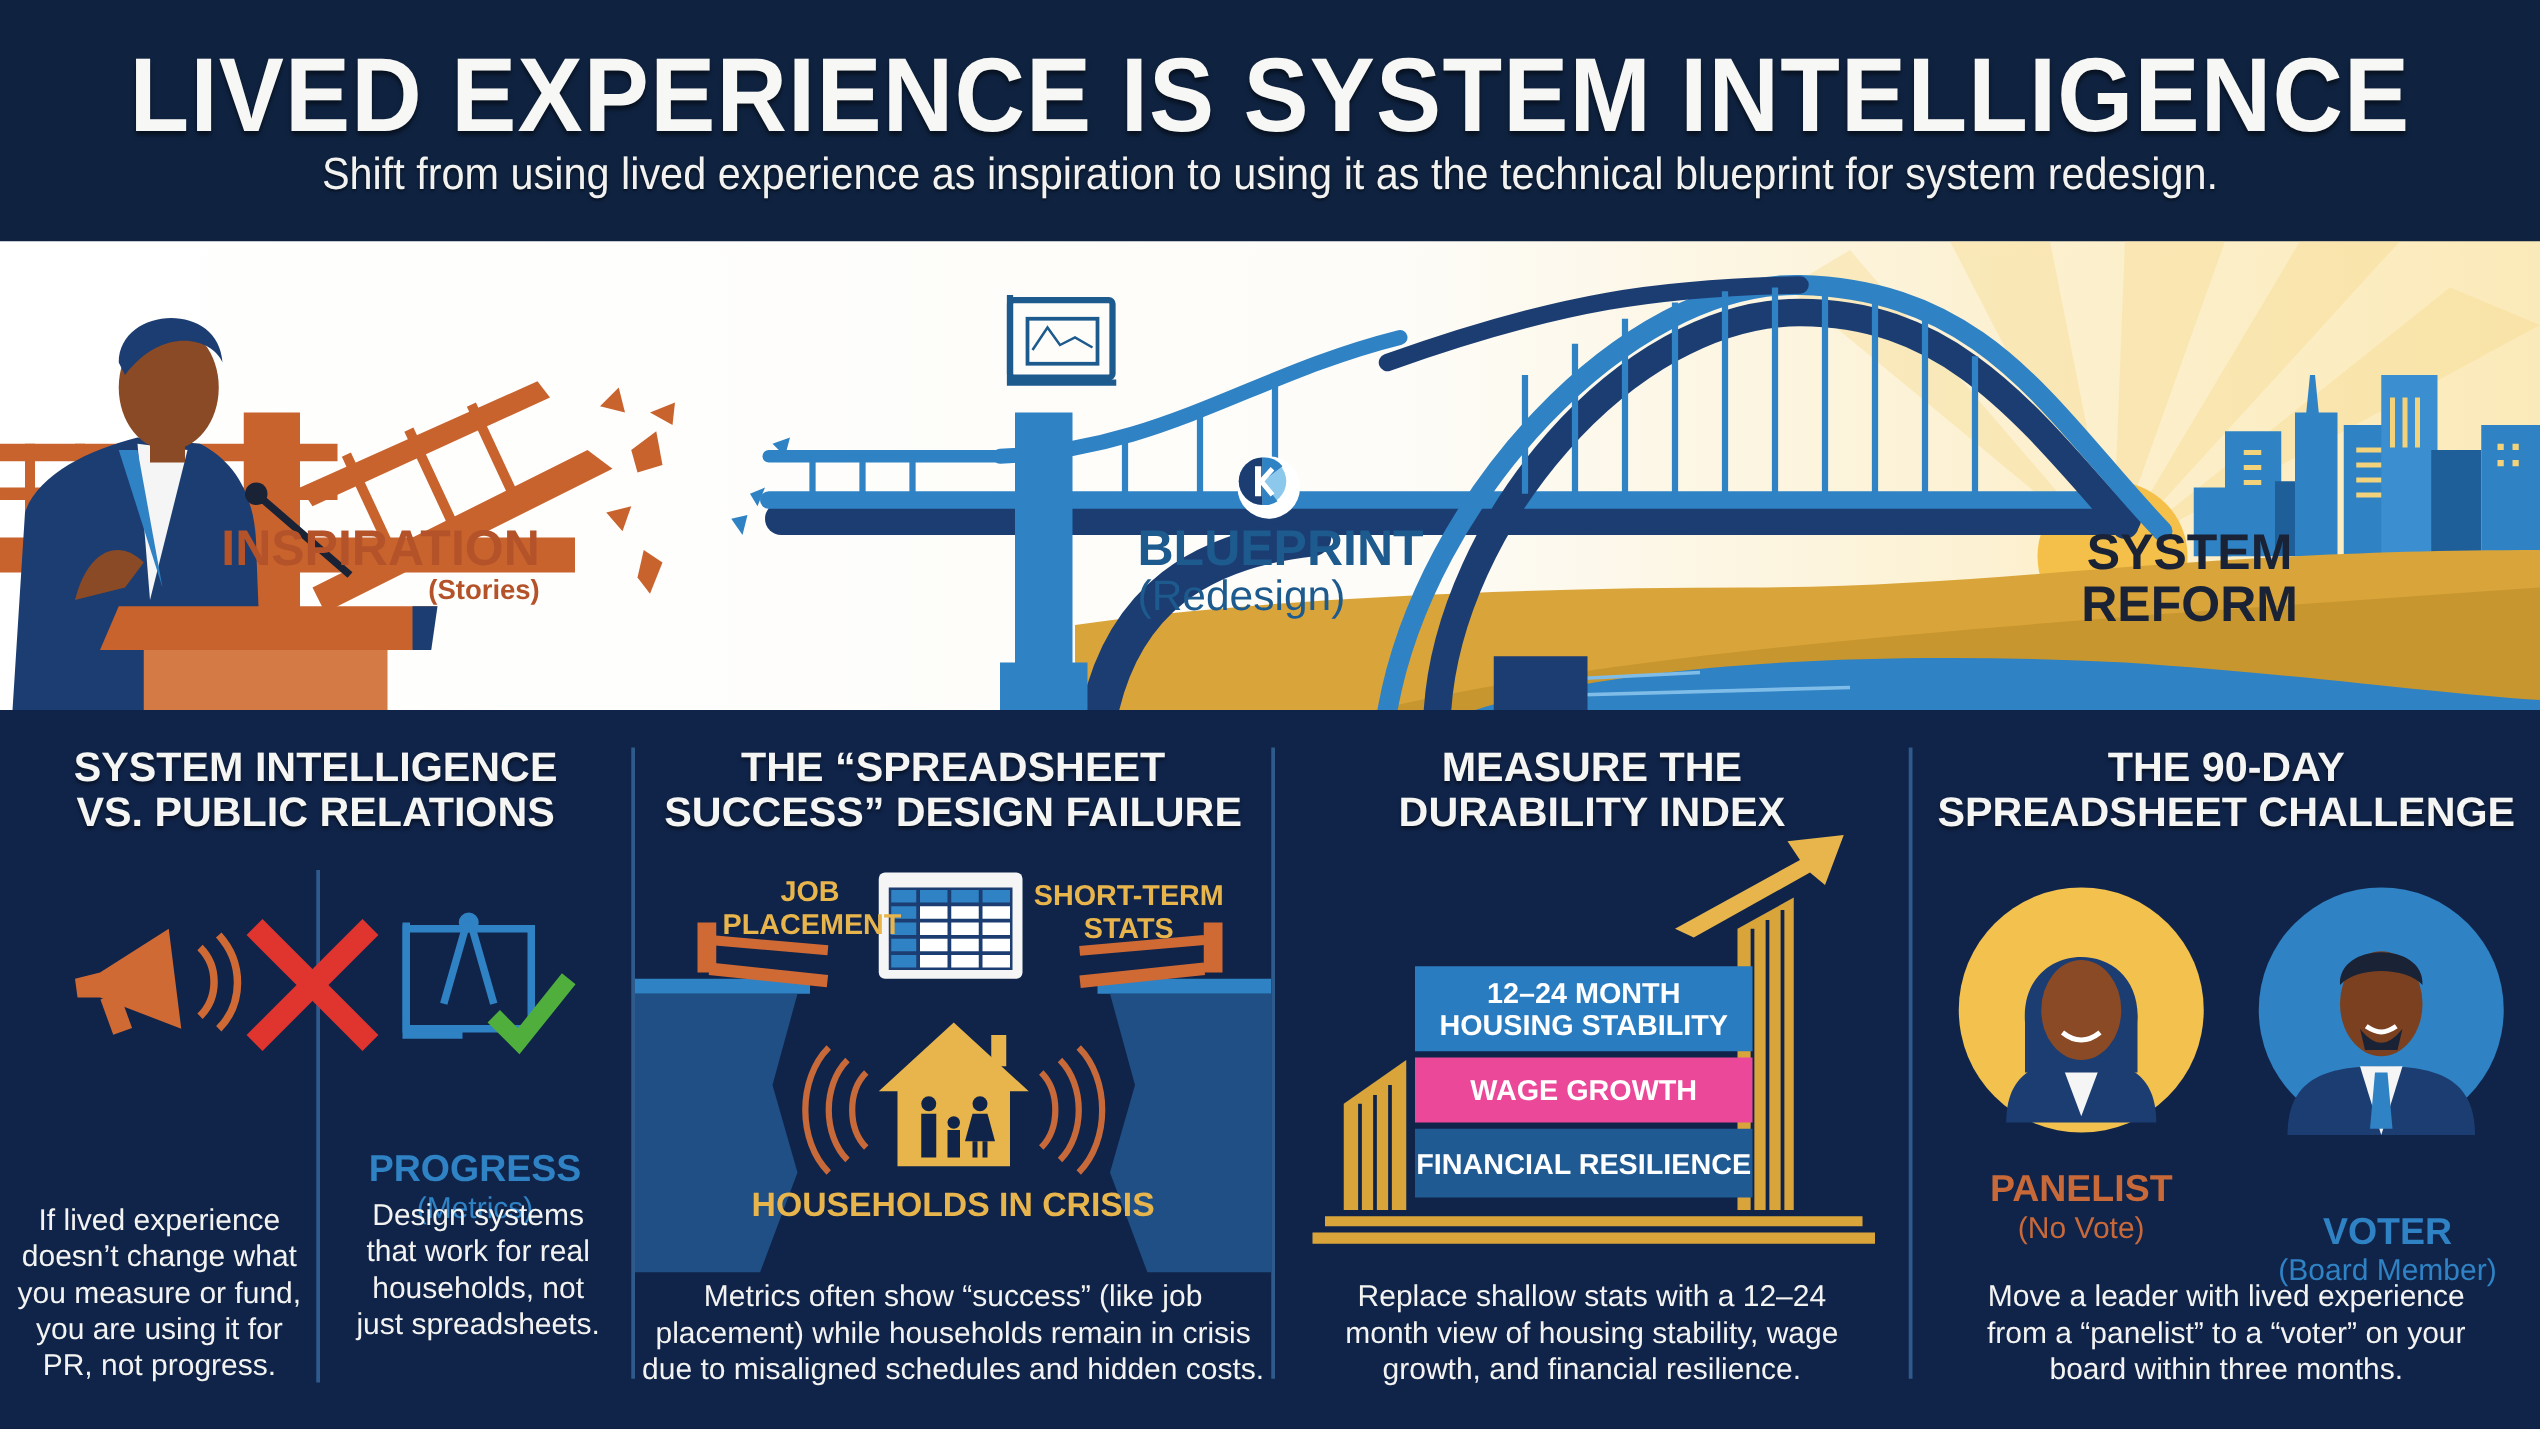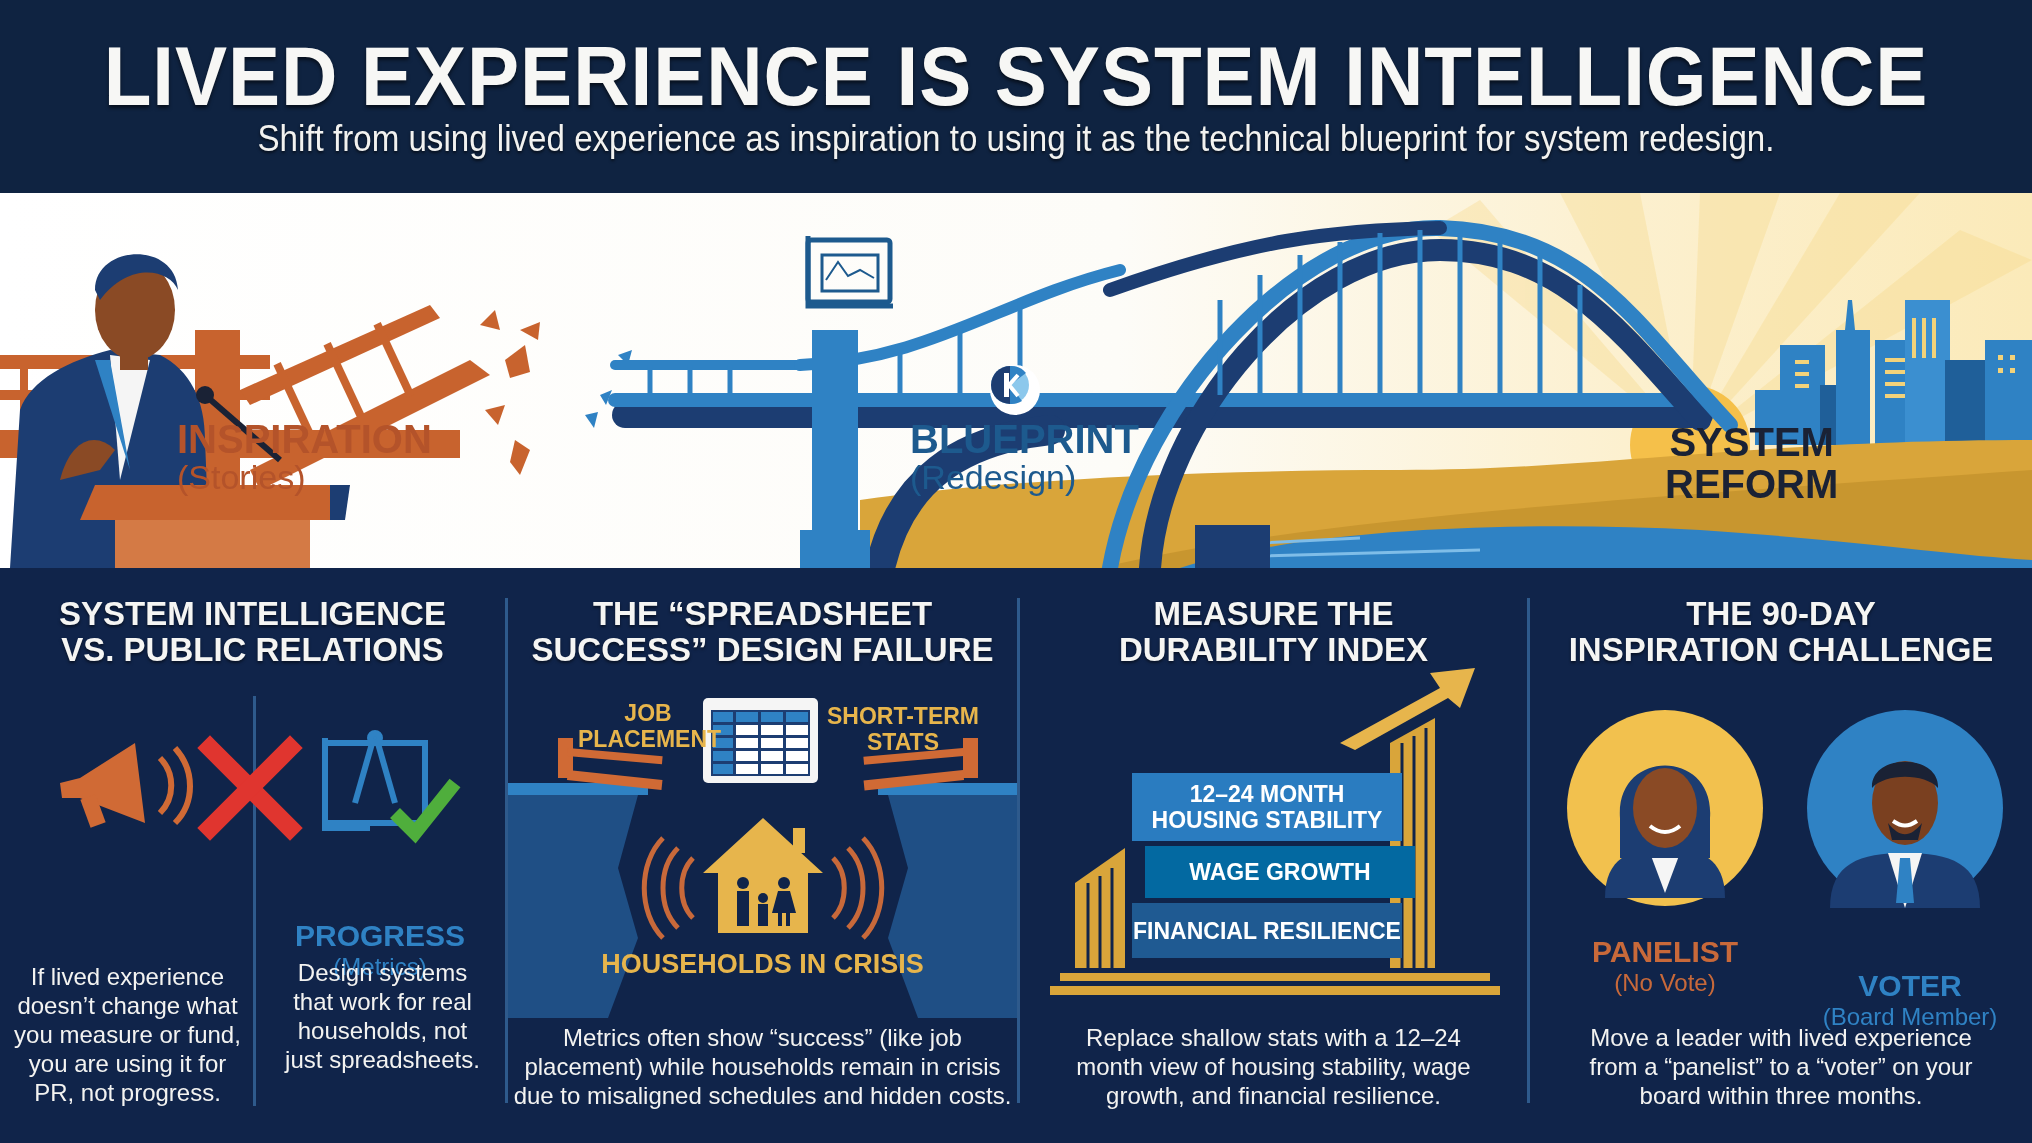--- a/index.html
+++ b/index.html
@@ -10,21 +10,21 @@
   .header { position: absolute; left: 0; top: 0; width: 2032px; height: 193px; background: #0f2341; text-align: center; }
   .title { position: absolute; left: 0; right: 0; top: 28px; font-size: 84px; font-weight: 700; letter-spacing: 1px; color: #f7f7f5; text-shadow: 0 3px 4px rgba(0,0,0,0.55); transform: scaleX(0.93); }
   .subtitle { position: absolute; left: 0; right: 0; top: 118px; font-size: 36px; color: #f2f2f0; text-shadow: 0 2px 3px rgba(0,0,0,0.6); transform: scaleX(0.92); }
 
   
   .hero { position: absolute; left: 0; top: 193px; width: 2032px; height: 375px; background: linear-gradient(90deg, #ffffff 0%, #fdfcf8 55%, #fcf0cf 80%, #fbeab9 100%); overflow: hidden; }
   .hero svg { position: absolute; left: 0; top: 0; }
   .logo { position: absolute; left: 990px; top: 172px; width: 50px; height: 50px; border-radius: 50%; background: #fff; z-index: 5; display:flex; align-items:center; justify-content:center; }
   .hero-label { position: absolute; font-weight: 700; line-height: 1.05; }
   .lbl-insp { left: 165px; top: 225px; color: #b4532a; font-size: 40px; margin-left: 12px; }
-  .lbl-insp .sub { font-weight: 400; font-size: 34px; color: #b4532a; display:block; }
+  .lbl-insp .sub { font-weight: 700; font-size: 22px; color: #b4532a; display:block;text-align:right; }
   .lbl-blue { left: 910px; top: 225px; color: #1d5a8e; font-size: 40px; }
   .lbl-blue .sub { font-weight: 400; font-size: 34px; color: #1d5a8e; display:block; }
   .lbl-reform { left: 1665px; top: 228px; color: #1a2235; font-size: 40px; text-align: center; }
 
   
   .panels { position: absolute; left: 0; top: 568px; width: 2032px; height: 575px; background: #10244a; }
   .panel { position: absolute; top: 0; height: 575px; }
   .vdiv { position: absolute; top: 30px; width: 3px; height: 505px; background: #2e5a8c; }
   .ptitle { position: absolute; left: 0; right: 0; top: 28px; text-align: center; font-size: 33px; font-weight: 700; line-height: 36px; color: #f5f5f3; text-shadow: 0 2px 3px rgba(0,0,0,0.5); }
   .body-txt { position: absolute; text-align: center; font-size: 24px; line-height: 29px; color: #f3f3f1; }
@@ -363,33 +363,33 @@
       </g>
       <rect x="40" y="305" width="430" height="8" fill="#d9a53a"></rect>
       <rect x="30" y="318" width="450" height="9" fill="#d9a53a"></rect>
     </svg>
     <div class="stack-row" style="top:205px;height:68px;left:112px;background:#2a7cc0;">
       <div>
           <div>12–24 MONTH</div>
           <div>HOUSING STABILITY</div>
         </div>
     </div>
-    <div class="stack-row" style="top:278px;height:52px;left:125px;background:#0369a1;">WAGE GROWTH</div>
+    <div class="stack-row" style="top:278px;height:52px;left:112px;background:#ec4899;">WAGE GROWTH</div>
     <div class="stack-row" style="top:335px;height:55px;left:112px;background:#1f5a92;">FINANCIAL RESILIENCE</div>
     <div class="body-txt" style="left:0;width:507px;top:455px;">
       <div>Replace shallow stats with a 12–24</div>
       <div>month view of housing stability, wage</div>
       <div>growth, and financial resilience.</div>
     </div>
   </div>
 
   <div class="panel" style="left:1530px;width:502px;">
     <div class="ptitle">
       <div>THE 90-DAY</div>
-      <div>INSPIRATION CHALLENGE</div>
+      <div>SPREADSHEET CHALLENGE</div>
     </div>
     <svg style="position:absolute;left:0;top:140px;" width="502" height="200">
       <g>
         <circle cx="135" cy="100" r="98" fill="#f2c14e"></circle>
         <path d="M75,190 C75,150 100,140 135,140 C170,140 195,150 195,190 Z" fill="#1c3d72"></path>
         <path d="M120,145 L135,185 L150,145 Z" fill="#f5f5f5"></path>
         <path d="M90,110 C85,40 185,40 180,110 L180,150 L90,150 Z" fill="#1c3d72"></path>
         <ellipse cx="135" cy="100" rx="32" ry="40" fill="#8a4a25"></ellipse>
         <path d="M120,118 C130,126 140,126 150,118" stroke="#fff" stroke-width="4" fill="none"></path>
       </g>

